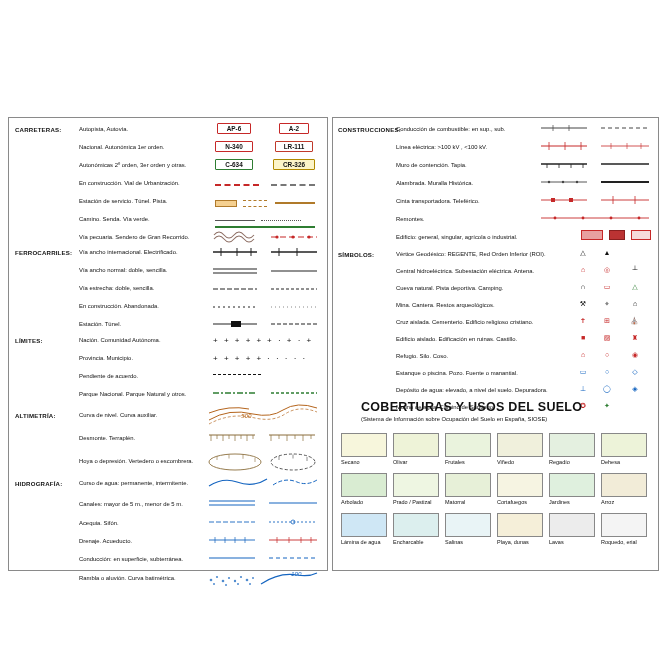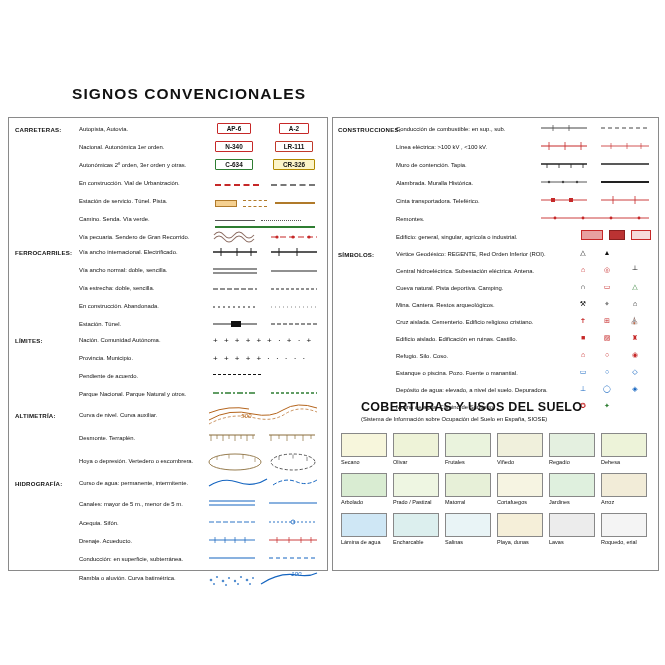--- a/index.html
+++ b/index.html
@@ -51,21 +51,20 @@
   .cov-sub{
     position:absolute;font-size:5.8px;color:#111;
   }
   .glyph{position:absolute;font-size:7px;line-height:8px;text-align:center;}
 </style>
 </head>
 <body>
 
 <div class="page">
 
-  <div class="title">SIGNOS  CONVENCIONALES</div>
 
   <div class="panel" id="left-panel">
 
     <div class="sec-head" style="left:6px;top:8px;">CARRETERAS:</div>
     <div class="row-label" style="left:70px;top:8px;">Autopista, Autovía.</div>
     <div class="row-label" style="left:70px;top:26px;">Nacional. Autonómica 1er orden.</div>
     <div class="row-label" style="left:70px;top:44px;">Autonómicas 2º orden, 3er orden y otras.</div>
     <div class="row-label" style="left:70px;top:62px;">En construcción. Vial de Urbanización.</div>
     <div class="row-label" style="left:70px;top:80px;">Estación de servicio. Túnel. Pista.</div>
     <div class="row-label" style="left:70px;top:98px;">Camino. Senda. Vía verde.</div>

